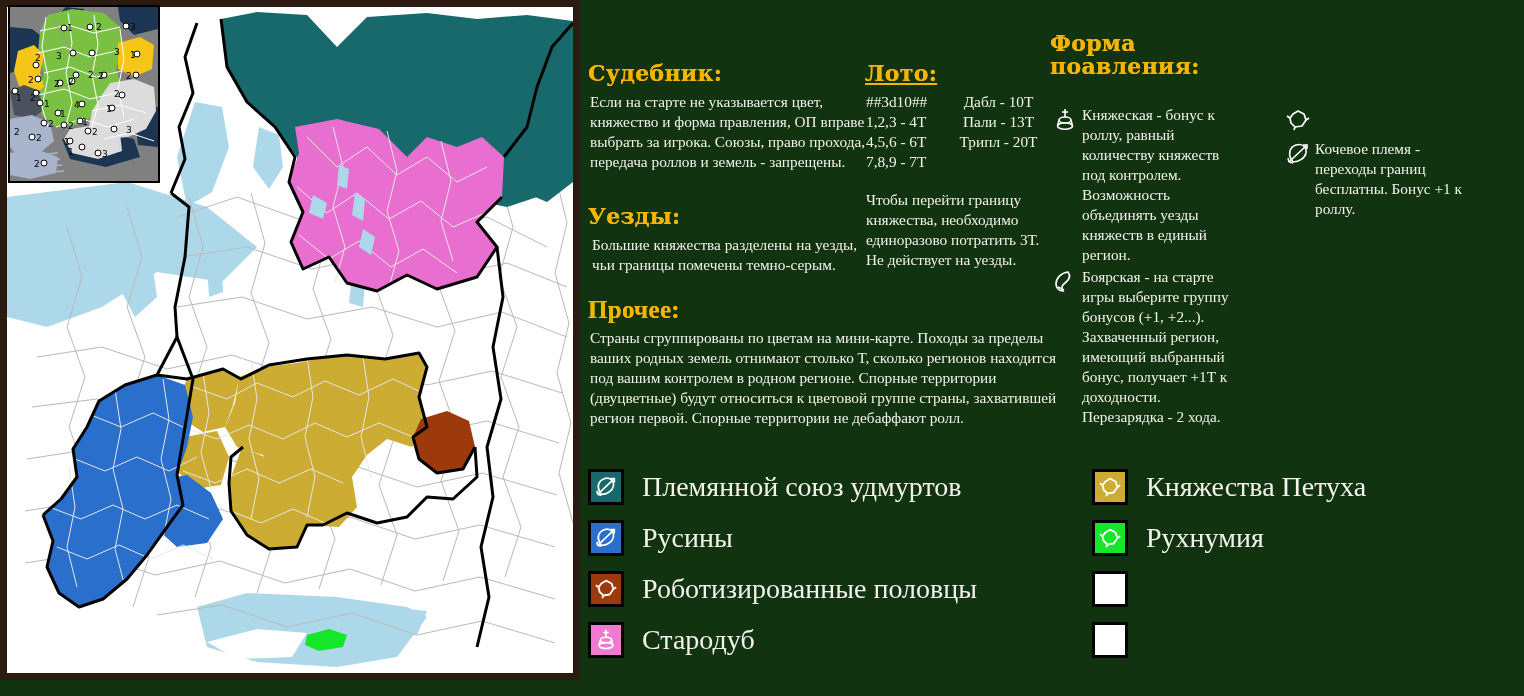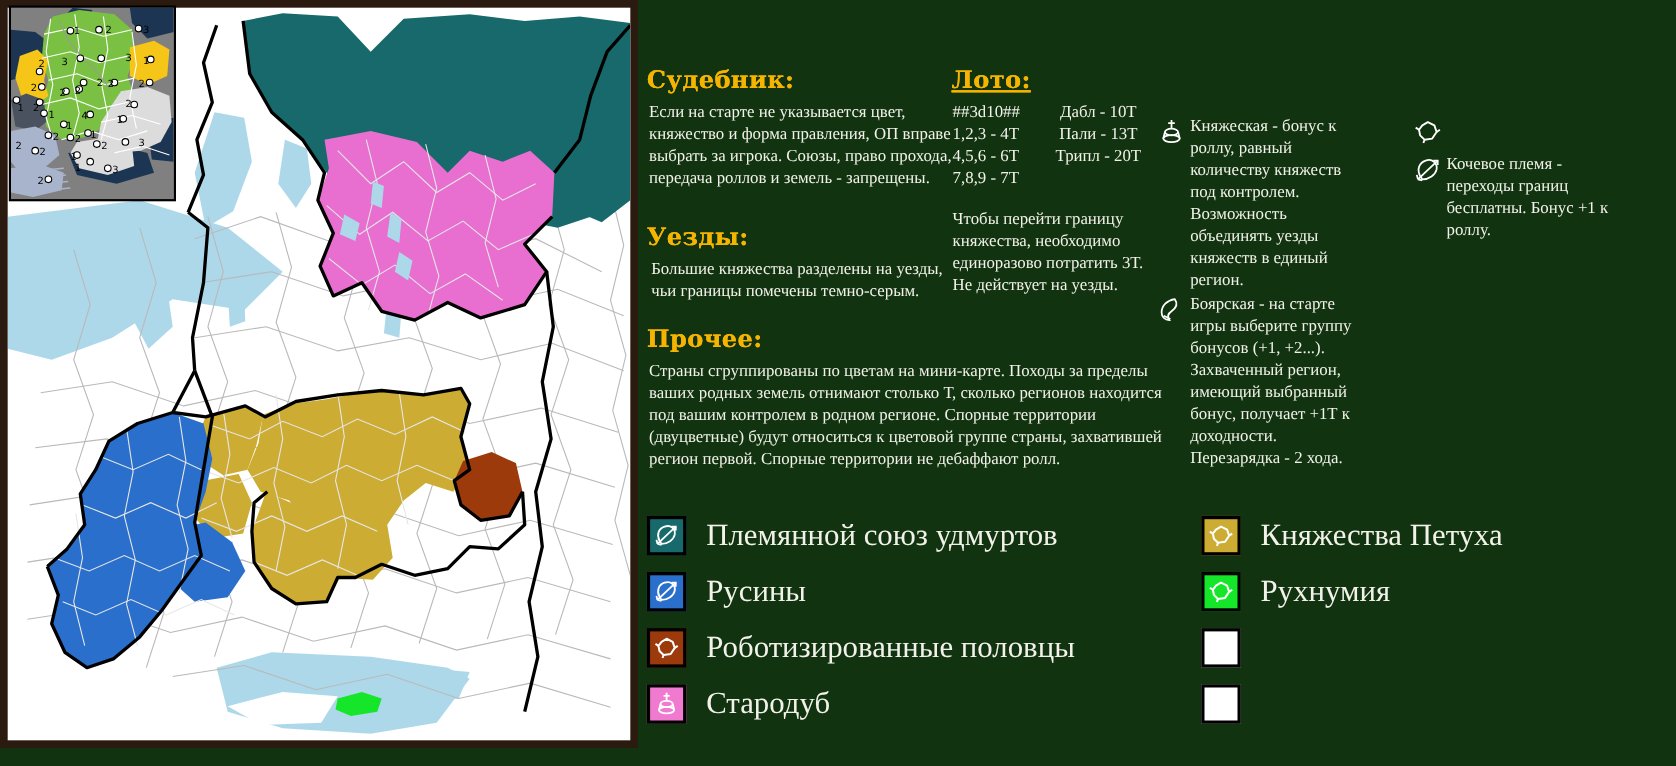--- a/index.html
+++ b/index.html
@@ -19,21 +19,21 @@
   #panel{position:absolute;left:580px;top:0;width:944px;height:696px;}
   .hdr{color:#f5b400;font-weight:bold;letter-spacing:.3px;line-height:1.04;
        text-shadow:0 0 0 #f5b400;font-family:"DejaVu Serif",serif;}
   .title{position:absolute;left:8px;top:11px;font-size:37px;}
   .body{color:#f2f2ea;font-size:15.3px;line-height:1.31;font-family:"Liberation Serif",serif;}
 
   .sec-sud-h{position:absolute;left:8px;top:62px;font-size:22px;}
   .sec-sud-b{position:absolute;left:10px;top:92px;width:280px;}
   .sec-uez-h{position:absolute;left:8px;top:205px;font-size:22px;}
   .sec-uez-b{position:absolute;left:12px;top:235px;width:270px;}
-  .sec-pro-h{position:absolute;left:8px;top:297px;font-size:22px;}
+  .sec-pro-h{position:absolute;left:8px;top:297px;font-size:25px;font-family:Liberation Serif, serif;}
   .sec-pro-b{position:absolute;left:10px;top:328px;width:475px;}
 
   .sec-loto-h{position:absolute;left:285px;top:62px;font-size:22px;text-decoration:underline;}
   .loto-grid{position:absolute;left:286px;top:92px;width:180px;}
   .loto-row{display:flex;}
   .loto-c1{width:85px;}
   .loto-c2{width:95px;text-align:center;}
   .loto-note{position:absolute;left:286px;top:190px;width:175px;}
 
   .sec-form-h{position:absolute;left:470px;top:32px;font-size:22px;width:170px;}
@@ -327,20 +327,21 @@
         <span class="loto-c1">4,5,6 - 6Т</span>
         <span class="loto-c2">Трипл - 20Т</span>
       </div>
       <div class="loto-row">
         <span class="loto-c1">7,8,9 - 7Т</span>
         <span class="loto-c2"></span>
       </div>
     </div>
     <div class="body loto-note">Чтобы перейти границу княжества, необходимо единоразово потратить 3Т. Не действует на уезды.</div>
 
+    <div class="hdr sec-form-h">Форма поавления:</div>
 
     <div class="gov-col gov-left">
       <div class="gov-item">
         <span class="gov-ico">
           <svg width="26" height="26" viewBox="0 0 26 26">
               <g stroke="#ffffff" stroke-width="1.6" fill="none">
             <path d="M13 2 L13 10"></path>
                 <path d="M10 5 L16 5"></path>
             <ellipse cx="13" cy="13" rx="6" ry="3"></ellipse>
             <path d="M7 13 L5.5 19"></path>

